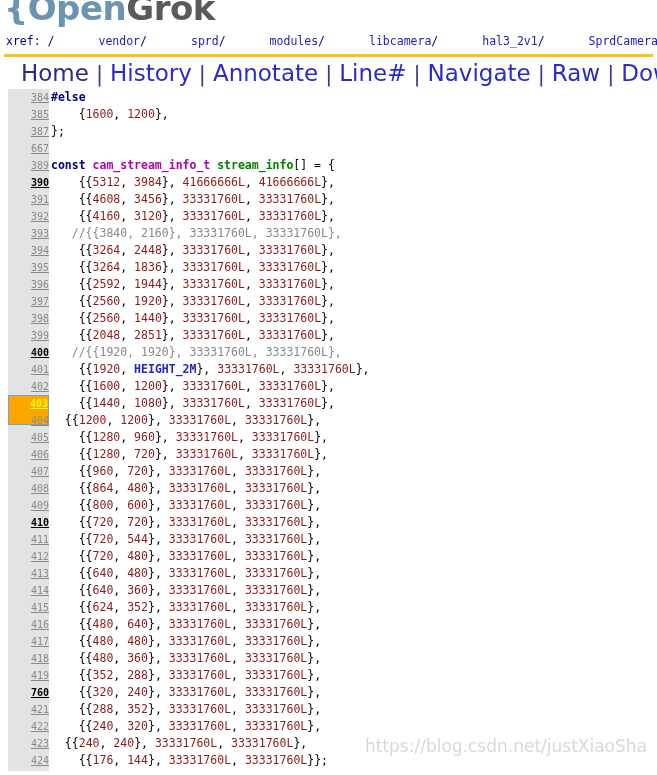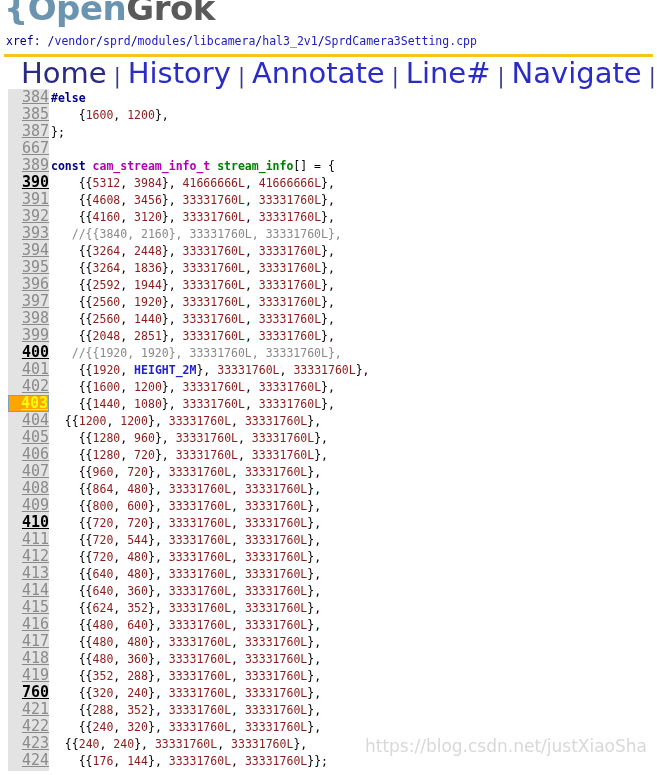--- a/index.html
+++ b/index.html
@@ -43,20 +43,21 @@
     color: #000080;
     padding: 6px 0 4px 6px;
     white-space: nowrap;
     height: 15px;
     line-height: 15px;
   }
   #xref-line .xref-label { color: #000080; }
   #xref-line a {
     color: #2020c0;
     text-decoration: none;
+    margin-left: 44px;
   }
   #xref-line .sep { color: #000080; }
 
   
   #rule {
     height: 3px;
     background: #f5c518;
     margin: 1px 4px 0 4px;
   }
 
@@ -64,21 +65,21 @@
   #navbar {
     height: 32px;
     display: flex;
     align-items: center;
     padding-left: 14px;
     white-space: nowrap;
     overflow: hidden;
   }
   #navbar .navlink {
     font-family: "DejaVu Sans", sans-serif;
-    font-size: 29px;
+    font-size: 23px;
     color: #2b2bc8;
     text-decoration: none;
     padding: 0 7px;
   }
   #navbar .navlink.visited { color: #2a2a80; }
   #navbar .divider {
     color: #3a3a8a;
     font-size: 21px;
     font-family: "DejaVu Sans", sans-serif;
   }
@@ -108,33 +109,33 @@
     white-space: pre;
   }
   .lineno {
     display: inline-block;
     width: 41px;
     margin-left: 8px;
     text-align: right;
     padding-right: 0;
     color: #8a8a8a;
     font-family: "DejaVu Sans Mono", monospace;
-    font-size: 15px;
+    font-size: 10px;
     position: relative;
     z-index: 2;
     box-sizing: border-box;
   }
   .lineno.decade { color: #000000; font-weight: bold; }
   .lineno.current {
     background: #ffa500;
     color: #ffff00;
     font-weight: bold;
     border: 1px solid #7e9fc4;
     box-sizing: border-box;
-    height: 17px;
+    height: 30px;
     line-height: 15px;
   }
   .src {
     display: inline-block;
     padding-left: 2px;
     color: #000000;
   }
 
   
   .t-kw    { color: #000080; font-weight: bold; }

